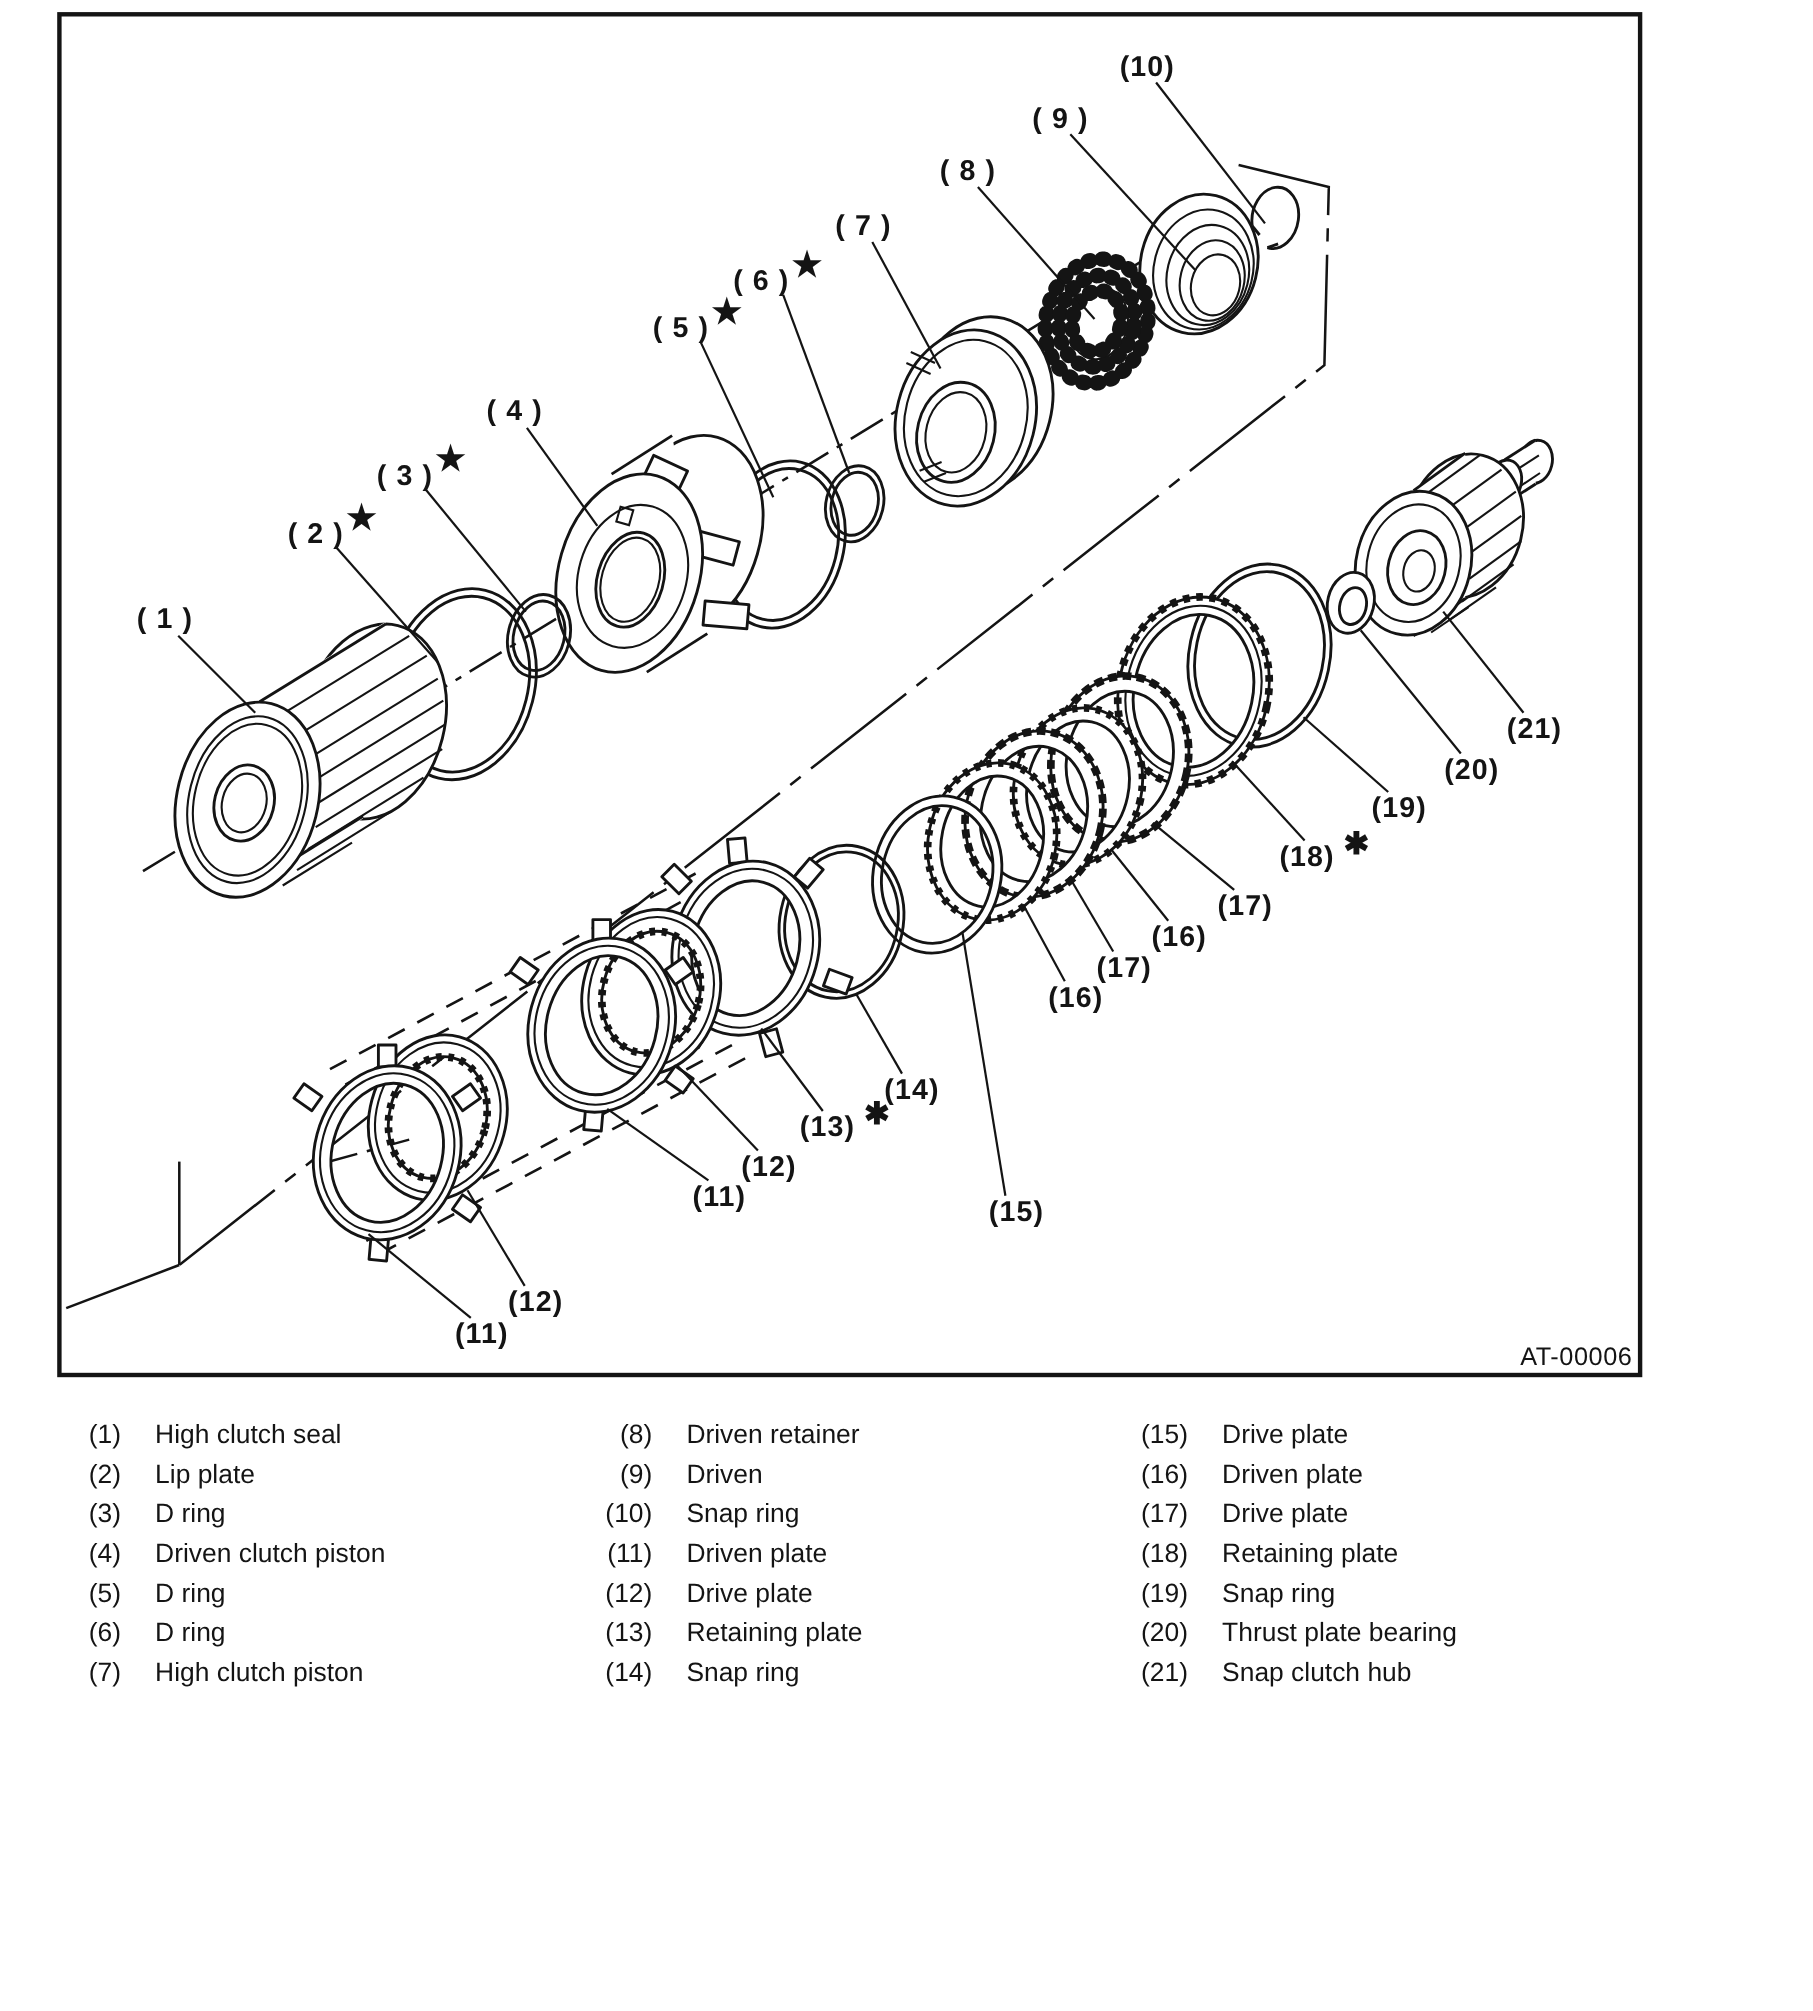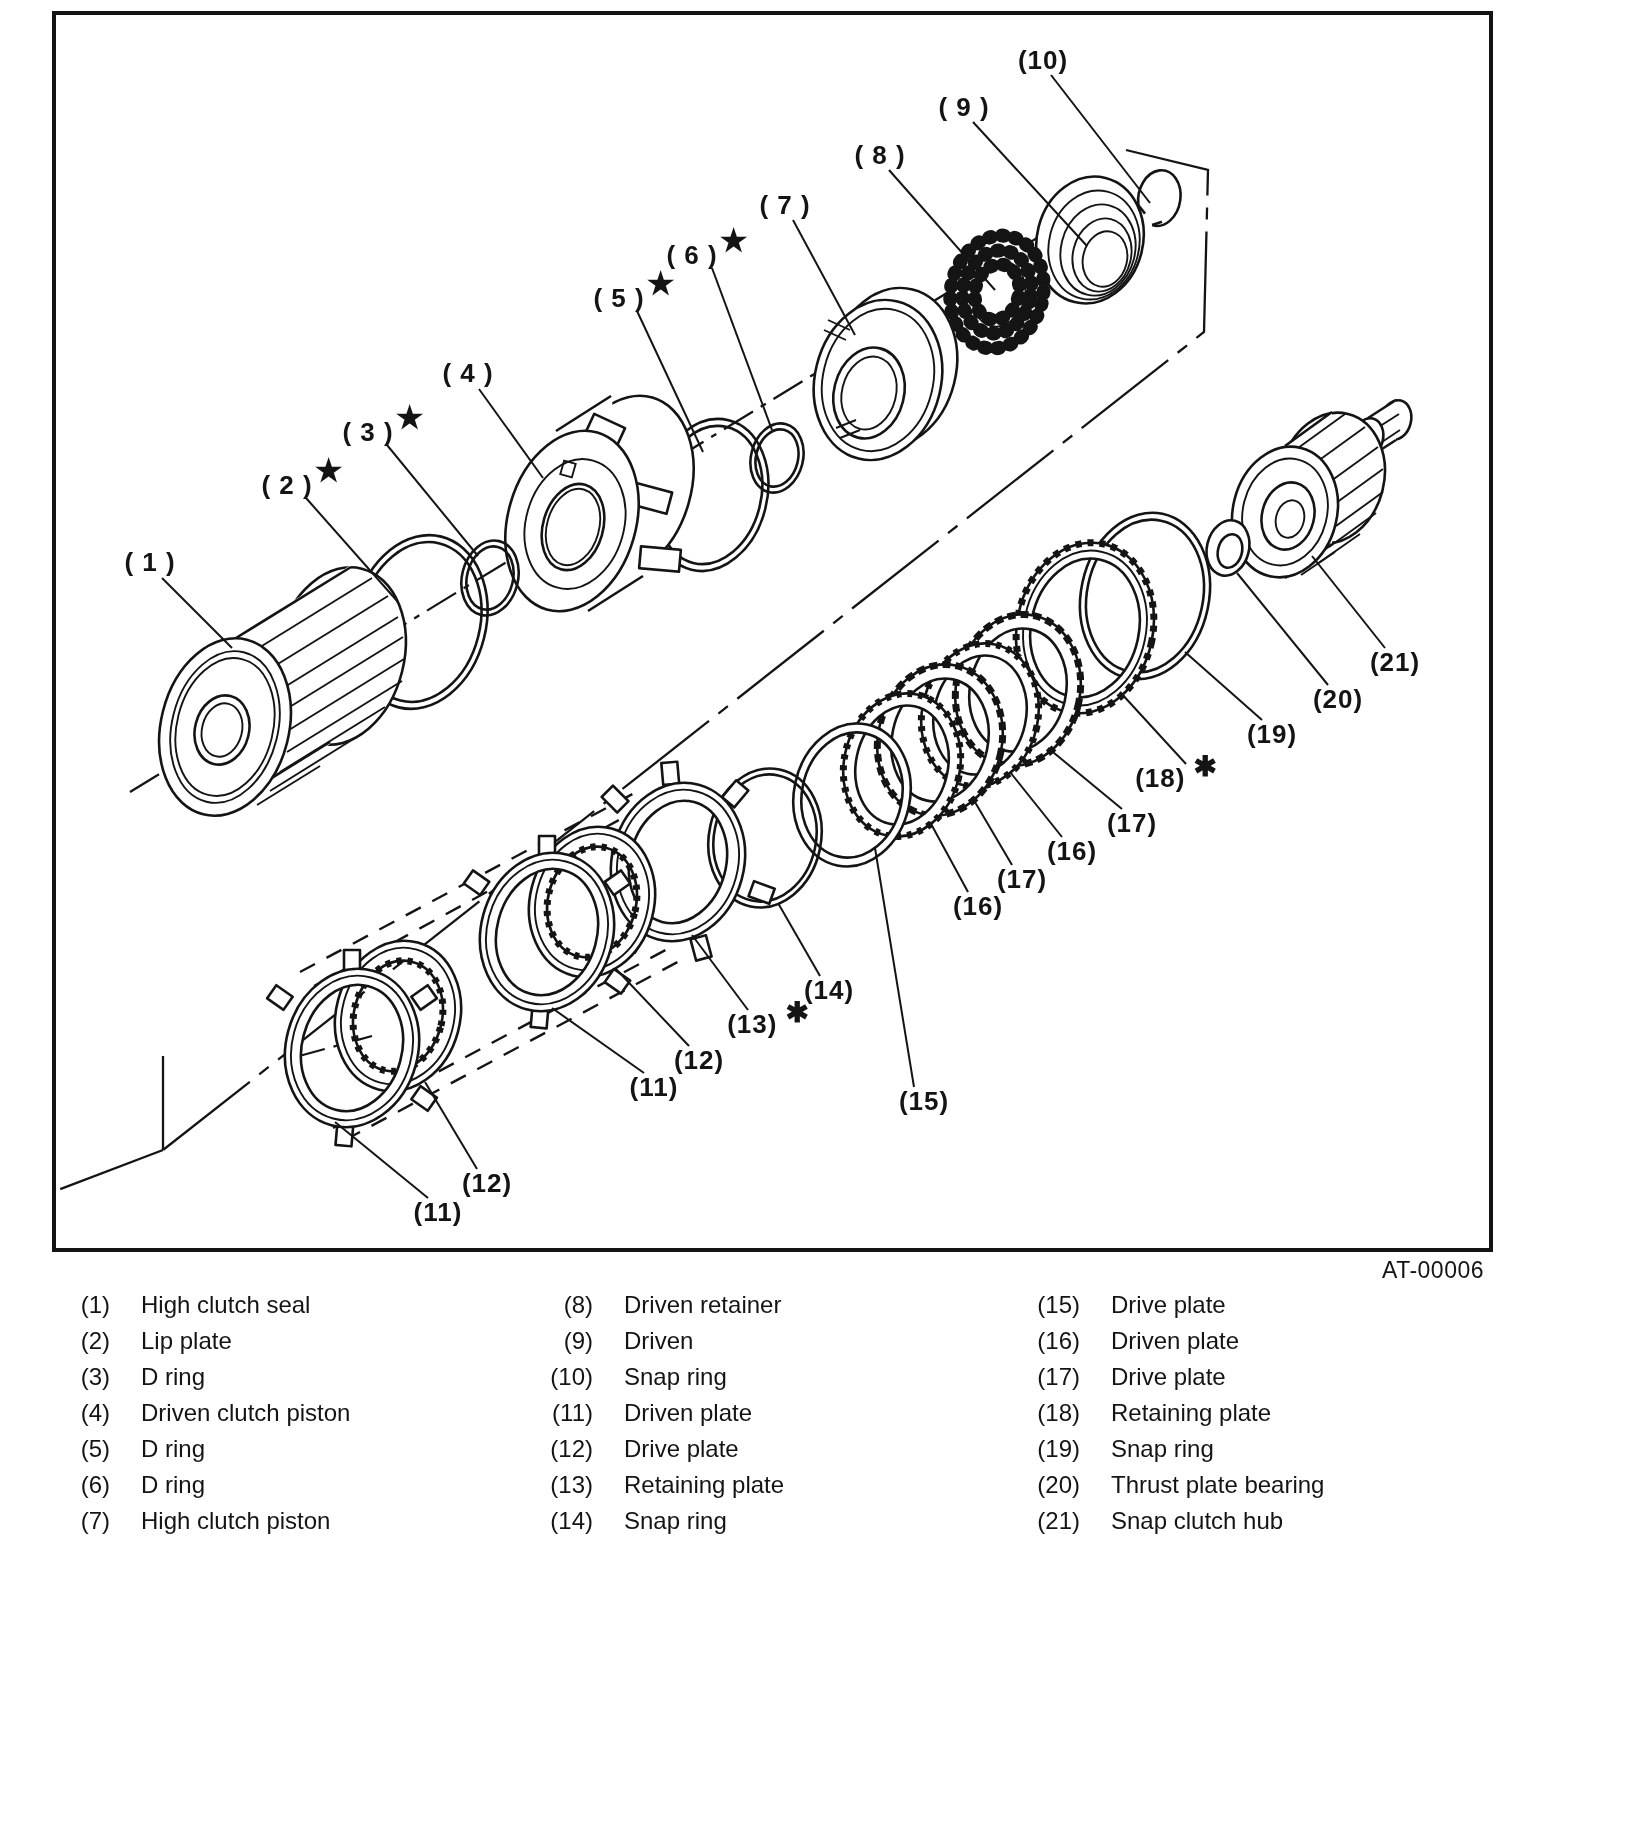--- a/index.html
+++ b/index.html
@@ -25,21 +25,21 @@
 
   
   .co {
     position:absolute; transform:translate(-50%,-50%);
     font-size:26px; font-weight:bold; letter-spacing:1px;
     white-space:nowrap; line-height:1;
   }
   .st  { position:relative; top:-13px; font-size:31px; margin-left:2px; letter-spacing:0; }
   .ast { position:relative; top:-11px; font-size:28px; margin-left:8px; letter-spacing:0; }
 
-  .figcode { position:absolute; left:1382px; top:1220px; font-size:23px; letter-spacing:0.5px;margin-top:37px; }
+  .figcode { position:absolute; left:1382px; top:1220px; font-size:23px; letter-spacing:0.5px; }
 
   
   .lrow { position:absolute; height:36px; display:flex; align-items:center; font-size:24px; }
   .lnum { display:inline-block; width:56px; text-align:right; }
   .lname { margin-left:31px; white-space:nowrap; }
 </style>
 </head>
 <body>
 
 <div class="page">
@@ -281,21 +281,21 @@
   <div class="co" style="left:487px;top:1183px"><span>(12)</span></div>
   <div class="co" style="left:654px;top:1087px"><span>(11)</span></div>
   <div class="co" style="left:699px;top:1060px"><span>(12)</span></div>
   <div class="co" style="left:768px;top:1024px"><span>(13)</span><span class="ast">✱</span></div>
   <div class="co" style="left:829px;top:990px"><span>(14)</span></div>
   <div class="co" style="left:924px;top:1101px"><span>(15)</span></div>
   <div class="co" style="left:978px;top:906px"><span>(16)</span></div>
   <div class="co" style="left:1022px;top:879px"><span>(17)</span></div>
   <div class="co" style="left:1072px;top:851px"><span>(16)</span></div>
   <div class="co" style="left:1132px;top:823px"><span>(17)</span></div>
-  <div class="co" style="left:1176px;top:778px"><span>(18)</span><span class="ast">✱</span></div>
+  <div class="co" style="left:1204px;top:778px"><span>(18)</span><span class="ast">✱</span></div>
   <div class="co" style="left:1272px;top:734px"><span>(19)</span></div>
   <div class="co" style="left:1338px;top:699px"><span>(20)</span></div>
   <div class="co" style="left:1395px;top:662px"><span>(21)</span></div>
 
   <div class="figcode">AT-00006</div>
 
   <div>
 
     <div class="lrow" style="left:54px;top:1287px">
         <span class="lnum">(1)</span>

